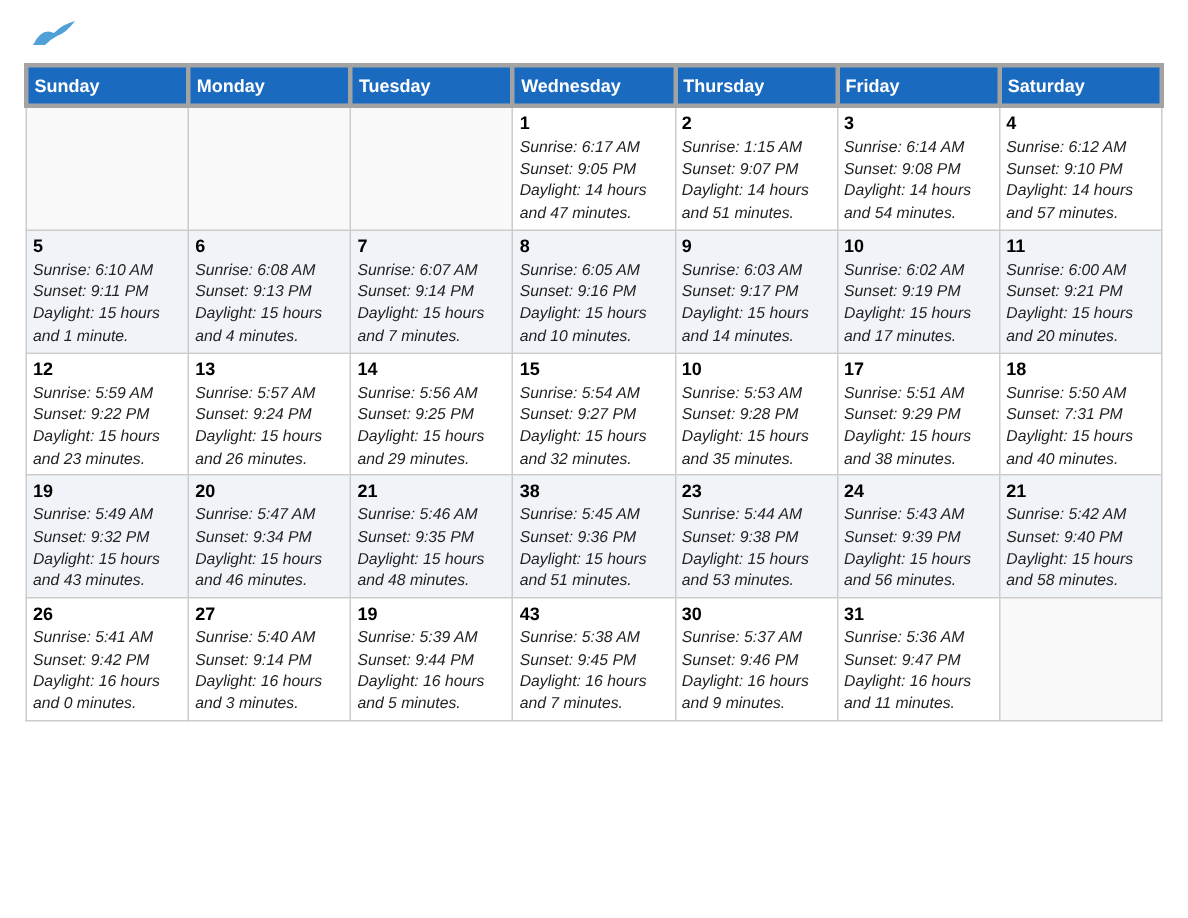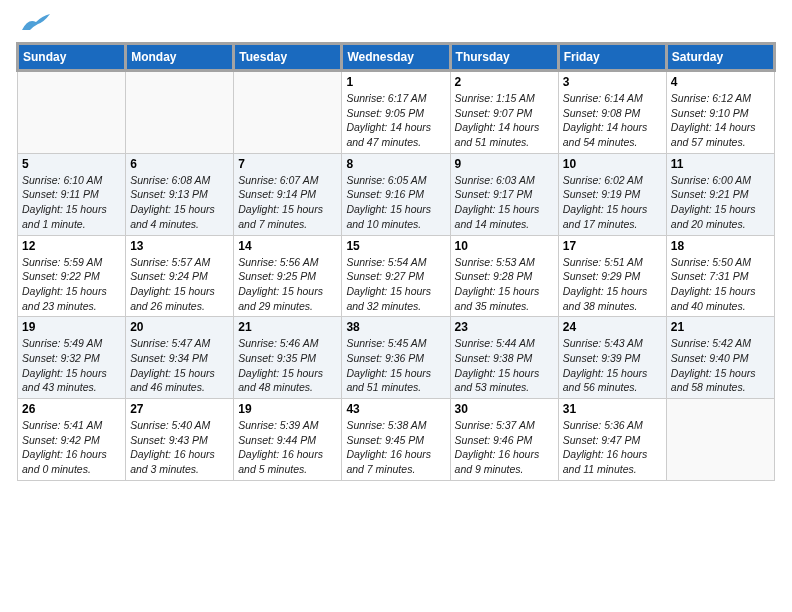--- a/index.html
+++ b/index.html
@@ -279,21 +279,21 @@
       <tr>
         <td>
           <span class="day-num">26</span>
           <div class="day-info">Sunrise: 5:41 AM
 Sunset: 9:42 PM
 Daylight: 16 hours and 0 minutes.</div>
         </td>
         <td>
           <span class="day-num">27</span>
           <div class="day-info">Sunrise: 5:40 AM
-Sunset: 9:43 PM
+Sunset: 9:14 PM
 Daylight: 16 hours and 3 minutes.</div>
         </td>
         <td>
           <span class="day-num">19</span>
           <div class="day-info">Sunrise: 5:39 AM
 Sunset: 9:44 PM
 Daylight: 16 hours and 5 minutes.</div>
         </td>
         <td>
           <span class="day-num">43</span>

